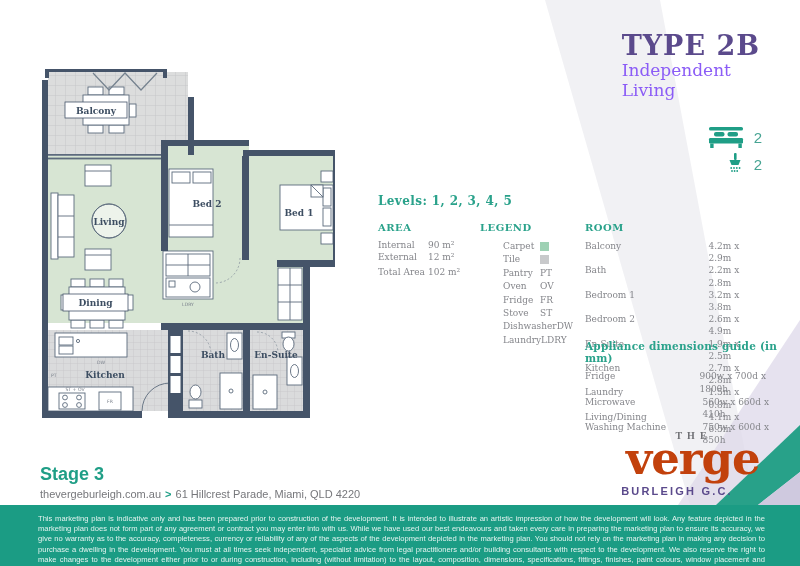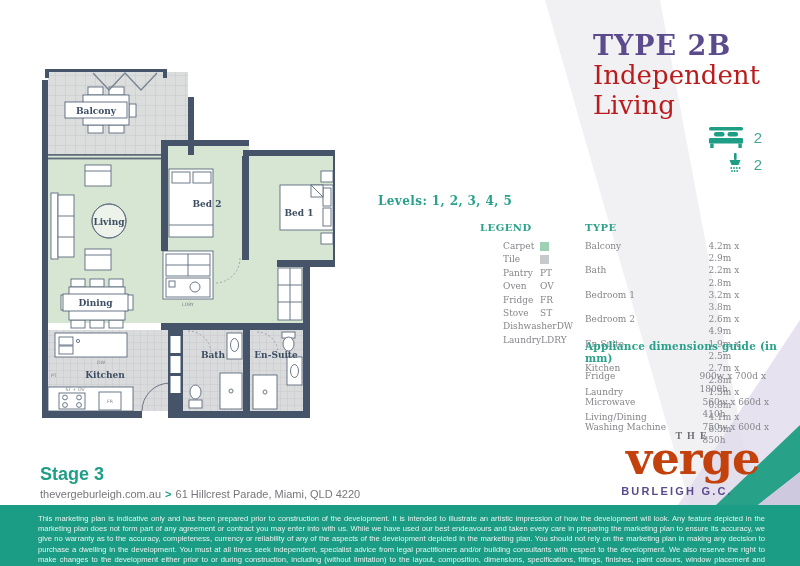--- a/index.html
+++ b/index.html
@@ -15,21 +15,21 @@
          clip-path:polygon(800px 425px,800px 472px,758px 505px,716px 505px);}
   .vcorner{position:absolute;inset:0;background:#cfc9df;
            clip-path:polygon(800px 472px,800px 505px,758px 505px);}
   
   .floorplan{position:absolute;left:35px;top:55px;z-index:2;}
   .fp-label{font-family:"DejaVu Serif",serif;font-weight:bold;font-size:9px;fill:#3d4e62;}
   .fp-tiny{font-family:"DejaVu Sans",sans-serif;font-size:4.6px;fill:#7b828c;}
   
   .title-block{position:absolute;right:40px;top:30px;z-index:2;text-align:left;}
   .type-title{font-size:27px;font-weight:bold;color:#5b4a8c;letter-spacing:1px;}
-  .subtitle{font-size:26px;color:#b91c1c;line-height:1.15;}
+  .subtitle{font-size:17px;color:#8b5cf6;line-height:1.15;}
   .stats{position:absolute;right:38px;top:127px;z-index:2;display:flex;flex-direction:column;gap:5px;align-items:flex-end;}
   .stat-row{display:flex;align-items:center;gap:9px;}
   .stat-row svg{fill:#1f9e86;}
   .stat-count{font-family:"Liberation Sans",sans-serif;font-size:15px;color:#47a493;}
   
   .levels{position:absolute;left:378px;top:194px;z-index:2;font-weight:bold;font-size:12px;
           color:#2aa28b;letter-spacing:.4px;}
   .col{position:absolute;top:222px;z-index:2;font-size:9px;color:#85868b;}
   .col-h{font-size:10px;font-weight:bold;color:#2aa28b;letter-spacing:.5px;margin-bottom:7px;}
   .area{left:378px;width:88px;}
@@ -273,20 +273,37 @@
         <circle cx="7" cy="18" r="0.9"></circle>
           <circle cx="9.6" cy="18" r="0.9"></circle>
           <circle cx="12.2" cy="18" r="0.9"></circle>
       </svg>
       <span class="stat-count">2</span>
     </div>
   </div>
 
   <div class="levels">Levels: 1, 2, 3, 4, 5</div>
 
+  <div class="col area">
+    <div class="col-h">AREA</div>
+    <div>
+        <div class="rrow">
+        <span class="rlabel">Internal</span>
+        <span>90 m²</span>
+      </div>
+        <div class="rrow">
+        <span class="rlabel">External</span>
+        <span>12 m²</span>
+      </div>
+        <div class="rrow">
+        <span class="rlabel">Total Area</span>
+        <span>102 m²</span>
+      </div>
+      </div>
+  </div>
 
   <div class="col legend">
     <div class="col-h">LEGEND</div>
     <div>
         <div class="rrow">
         <span class="rlabel">Carpet</span>
         <span class="rcell"><span class="lg-swatch" style="background: rgb(158, 209, 180);"></span><span></span></span>
       </div>
         <div class="rrow">
         <span class="rlabel">Tile</span>
@@ -313,21 +330,21 @@
         <span class="rcell"><span>DW</span></span>
       </div>
         <div class="rrow">
         <span class="rlabel">Laundry</span>
         <span class="rcell"><span>LDRY</span></span>
       </div>
       </div>
   </div>
 
   <div class="col room">
-    <div class="col-h">TYPE</div>
+    <div class="col-h">ROOM</div>
     <div>
         <div class="rrow">
         <span class="rlabel">Balcony</span>
         <span>4.2m x 2.9m</span>
       </div>
         <div class="rrow">
         <span class="rlabel">Bath</span>
         <span>2.2m x 2.8m</span>
       </div>
         <div class="rrow">

